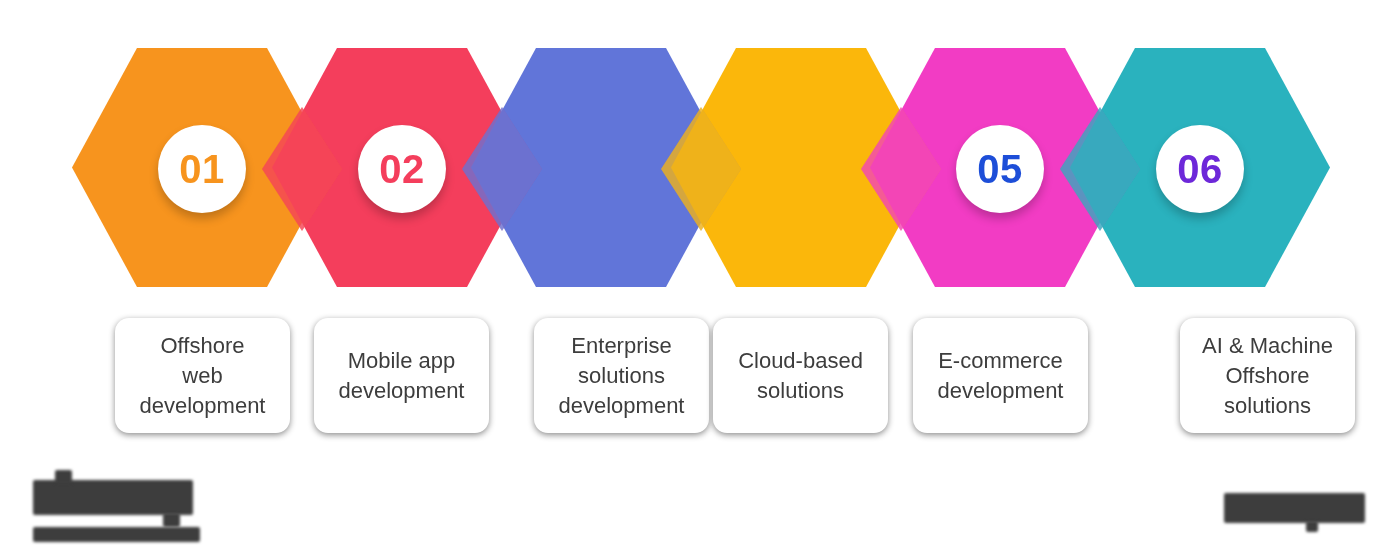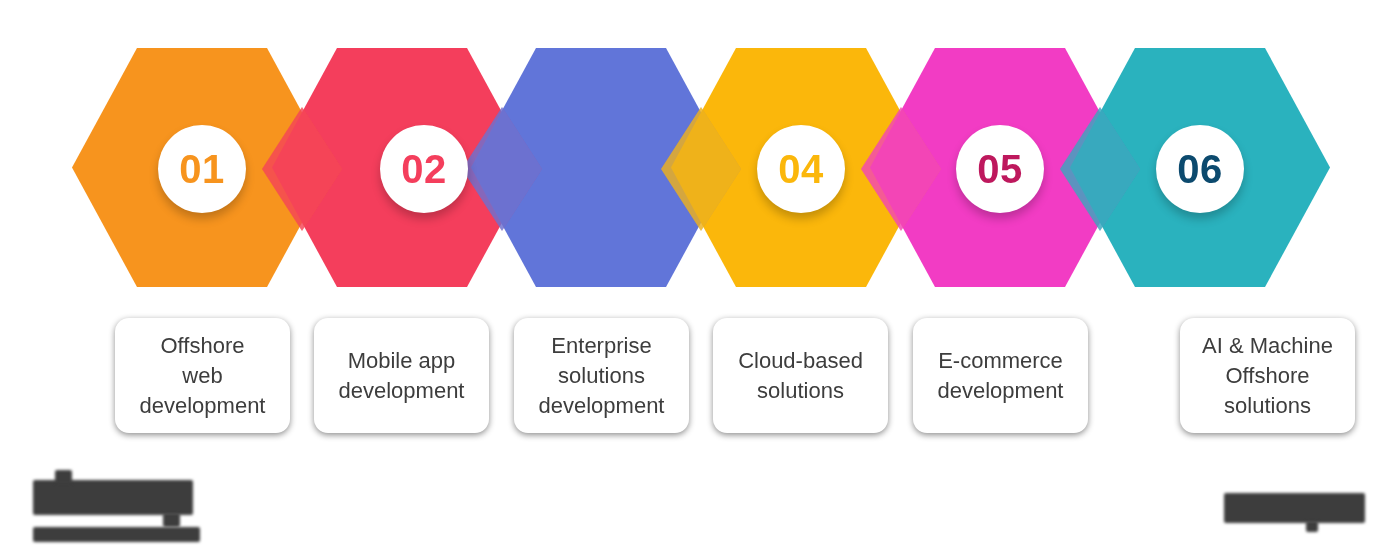--- a/index.html
+++ b/index.html
@@ -24,33 +24,33 @@
   .diamond.tintR{opacity:0.75}
   .diamond.j0{left:262px}  .diamond.j1{left:462px} .diamond.j2{left:661px}
   .diamond.j3{left:861px}  .diamond.j4{left:1060px}
 
   
   .circle{
     position:absolute; top:125px; width:88px; height:88px; border-radius:50%;
     background:#ffffff; box-shadow:0 6px 10px rgba(0,0,0,0.22);
     display:flex; align-items:center; justify-content:center;
   }
-  .circle.p0{left:158px}  .circle.p1{left:380px}  .circle.p2{left:557px}
+  .circle.p0{left:158px}  .circle.p1{left:358px}  .circle.p2{left:557px}
   .circle.p3{left:757px}  .circle.p4{left:956px}  .circle.p5{left:1156px}
   .num{font-size:40px; font-weight:700; letter-spacing:0.5px; line-height:1;}
 
   
   .card{
     position:absolute; top:318px; width:175px; height:115px;
     background:#ffffff; border-radius:14px;
     box-shadow:0 2px 6px rgba(0,0,0,0.45);
     display:flex; flex-direction:column; align-items:center; justify-content:center;
     text-align:center;
   }
-  .card.p0{left:115px}  .card.p1{left:314px}  .card.p2{left:514px}
+  .card.p0{left:115px}  .card.p1{left:314px}  .card.p2{left:534px}
   .card.p3{left:713px}  .card.p4{left:913px}  .card.p5{left:1180px}
   .card .line{font-size:22px; line-height:30px; color:#3d3d3d;}
 
   
   .redact{position:absolute; background:#3d3d3d; border-radius:2px; filter:blur(1.6px);}
   .r-main{left:33px;  top:480px; width:160px; height:35px;}
   .r-asc {left:55px;  top:470px; width:17px;  height:14px;}
   .r-desc{left:163px; top:513px; width:17px;  height:14px;}
   .r-bar {left:33px;  top:527px; width:167px; height:15px;}
   .r-wm  {left:1224px;top:493px; width:141px; height:30px;}
@@ -78,28 +78,25 @@
   <div class="diamond tintR j3" style="background: rgb(242, 60, 196);"></div>
   <div class="diamond tintL j4" style="background: rgb(242, 60, 196);"></div>
   <div class="diamond tintR j4" style="background: rgb(42, 178, 190);"></div>
 
   <div class="circle p0">
     <span class="num" style="color: rgb(247, 148, 30);">01</span>
   </div>
   <div class="circle p1">
     <span class="num" style="color: rgb(244, 62, 92);">02</span>
   </div>
-  <div class="circle p3">
-    <span class="num" style="color: rgb(251, 183, 11);">04</span>
-  </div>
   <div class="circle p4">
-    <span class="num" style="color: #be185d;">05</span>
+    <span class="num" style="color: #1d4ed8;">05</span>
   </div>
   <div class="circle p5">
-    <span class="num" style="color: #0c4a6e;">06</span>
+    <span class="num" style="color: #6d28d9;">06</span>
   </div>
 
   <div class="card p0">
     <div class="line">Offshore</div>
     <div class="line">web</div>
     <div class="line">development</div>
   </div>
   <div class="card p1">
     <div class="line">Mobile app</div>
     <div class="line">development</div>

